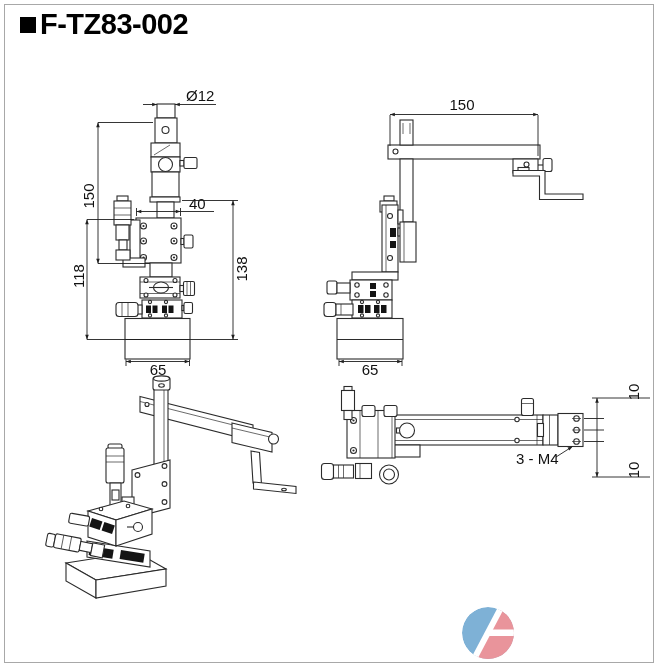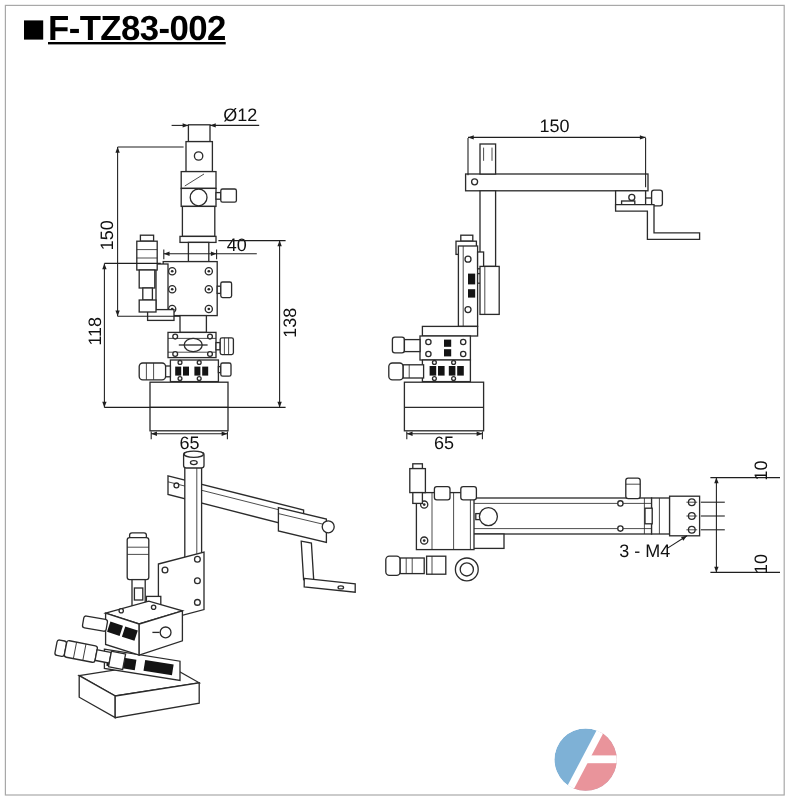--- a/index.html
+++ b/index.html
@@ -1,21 +1,21 @@
 <!DOCTYPE html>
 <html><head>
 <meta charset="utf-8">
 <style>
   html,body{margin:0;padding:0;background:#fff;}
   .page{position:relative;width:659px;height:669px;background:#fff;overflow:hidden;
         font-family:"Liberation Sans",sans-serif;}
   .frame{position:absolute;left:4px;top:4px;right:5px;bottom:6px;border:1.4px solid #a8a8a8;}
   .title-row{position:absolute;left:20px;top:10px;display:flex;align-items:center;gap:4px;}
   .bullet{width:16px;height:16px;background:#000;display:inline-block;}
-  .title-text{font-size:29px;font-weight:700;color:#000;letter-spacing:-0.5px;line-height:1;text-decoration:underline;}
+  .title-text{font-size:29px;font-weight:700;color:#000;letter-spacing:-0.5px;line-height:1;}
   svg{position:absolute;left:0;top:0;}
   .p{fill:#fff;stroke:#2b2b2b;stroke-width:1.1;stroke-linejoin:miter;}
   .l{fill:none;stroke:#2b2b2b;stroke-width:1.1;}
   .th{fill:none;stroke:#2b2b2b;stroke-width:0.7;}
   .d{fill:none;stroke:#1f1f1f;stroke-width:0.9;}
   .b{fill:#141414;stroke:none;}
   .dot{fill:#2b2b2b;stroke:none;}
   text.dim{font-family:"Liberation Sans",sans-serif;font-size:15px;fill:#111;}
 </style>
 </head>

